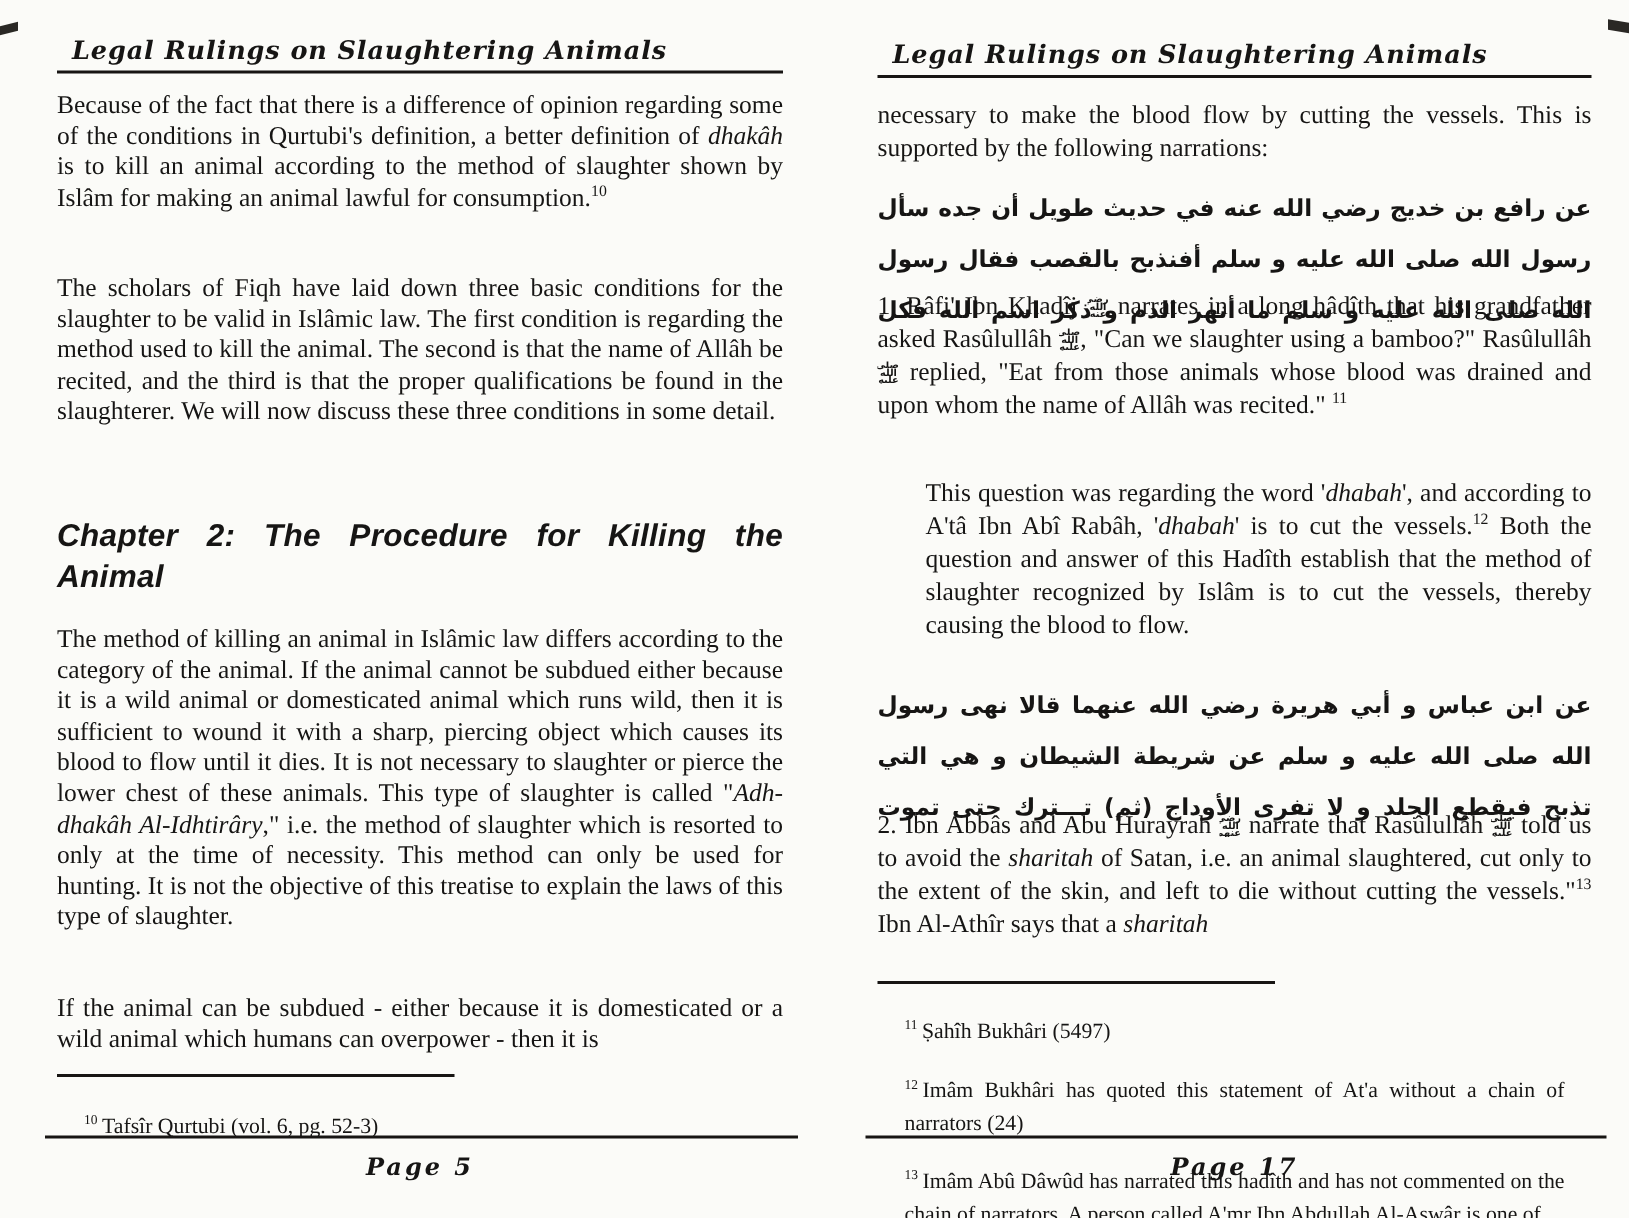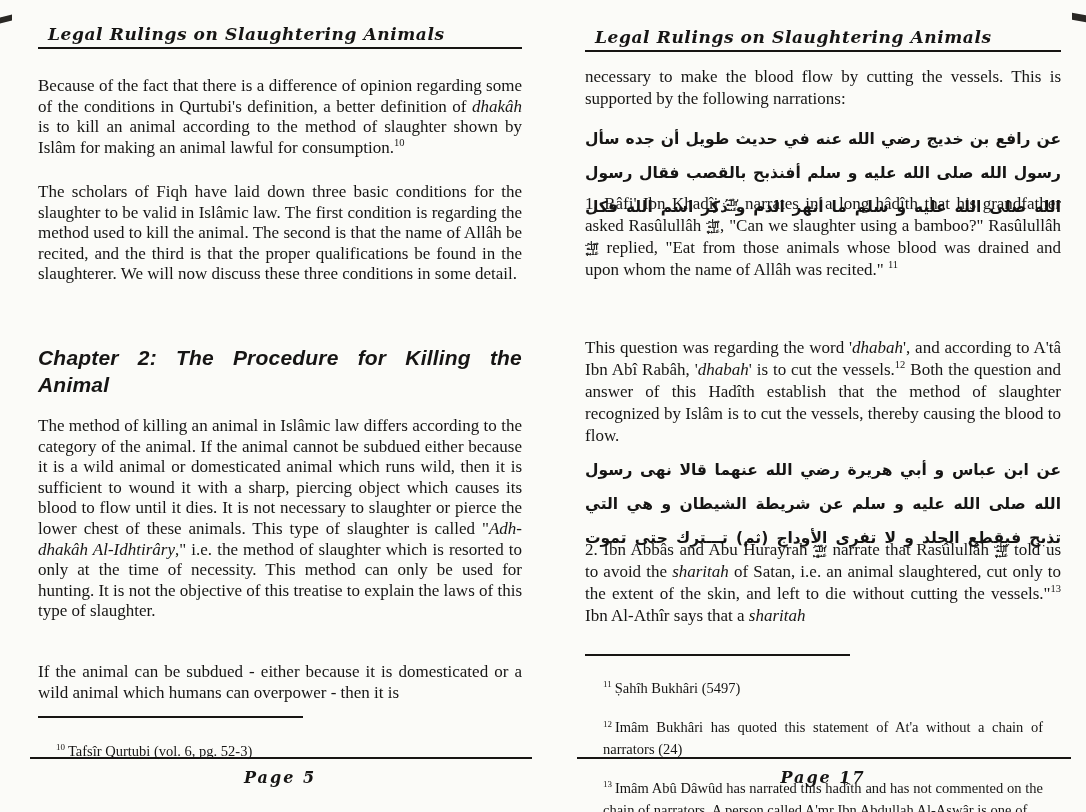--- a/index.html
+++ b/index.html
@@ -59,35 +59,35 @@
   .footnotes sup.fn-marker{margin-right:3px;}
   .page-rule{border-top:2.5px solid #171513;left:-8px;right:-10px;}
   .page-label{
     font-family:"DejaVu Serif", serif;
     font-style:italic;font-weight:bold;
     font-size:16px;letter-spacing:2px;
     text-align:center;
   }
   
   #lp-header{top:24px;}
-  #lp-para1{top:76px;}
+  #lp-para1{top:60px;}
   #lp-para2{top:182px;}
   #lp-heading{top:344px;}
   #lp-para3{top:416px;}
   #lp-para4{top:662px;}
   #lp-fnsep{top:716px;}
   #lp-footnotes{top:723px;}
   #lp-rule{top:757px;}
   #lp-label{top:768px;}
   
   #rp-header{top:27px;}
   #rp-intro{top:66px;}
   #rp-arabic1{top:122px;}
   #rp-hadith1{top:193px;}
-  #rp-commentary1{top:337px;}
+  #rp-commentary1{top:318px;margin-left:32px;}
   #rp-arabic2{top:453px;}
   #rp-hadith2{top:539px;}
   #rp-fnsep{top:654px;}
   #rp-footnotes{top:660px;}
   #rp-rule{top:757px;}
   #rp-label{top:768px;}
 
   .scan-mark{position:absolute;background:#2a2825;}
   #mark-tl{left:0;top:16px;width:12px;height:6px;transform:skewY(-14deg);}
   #mark-tr{right:0;top:14px;width:14px;height:7px;transform:skewY(10deg);}

